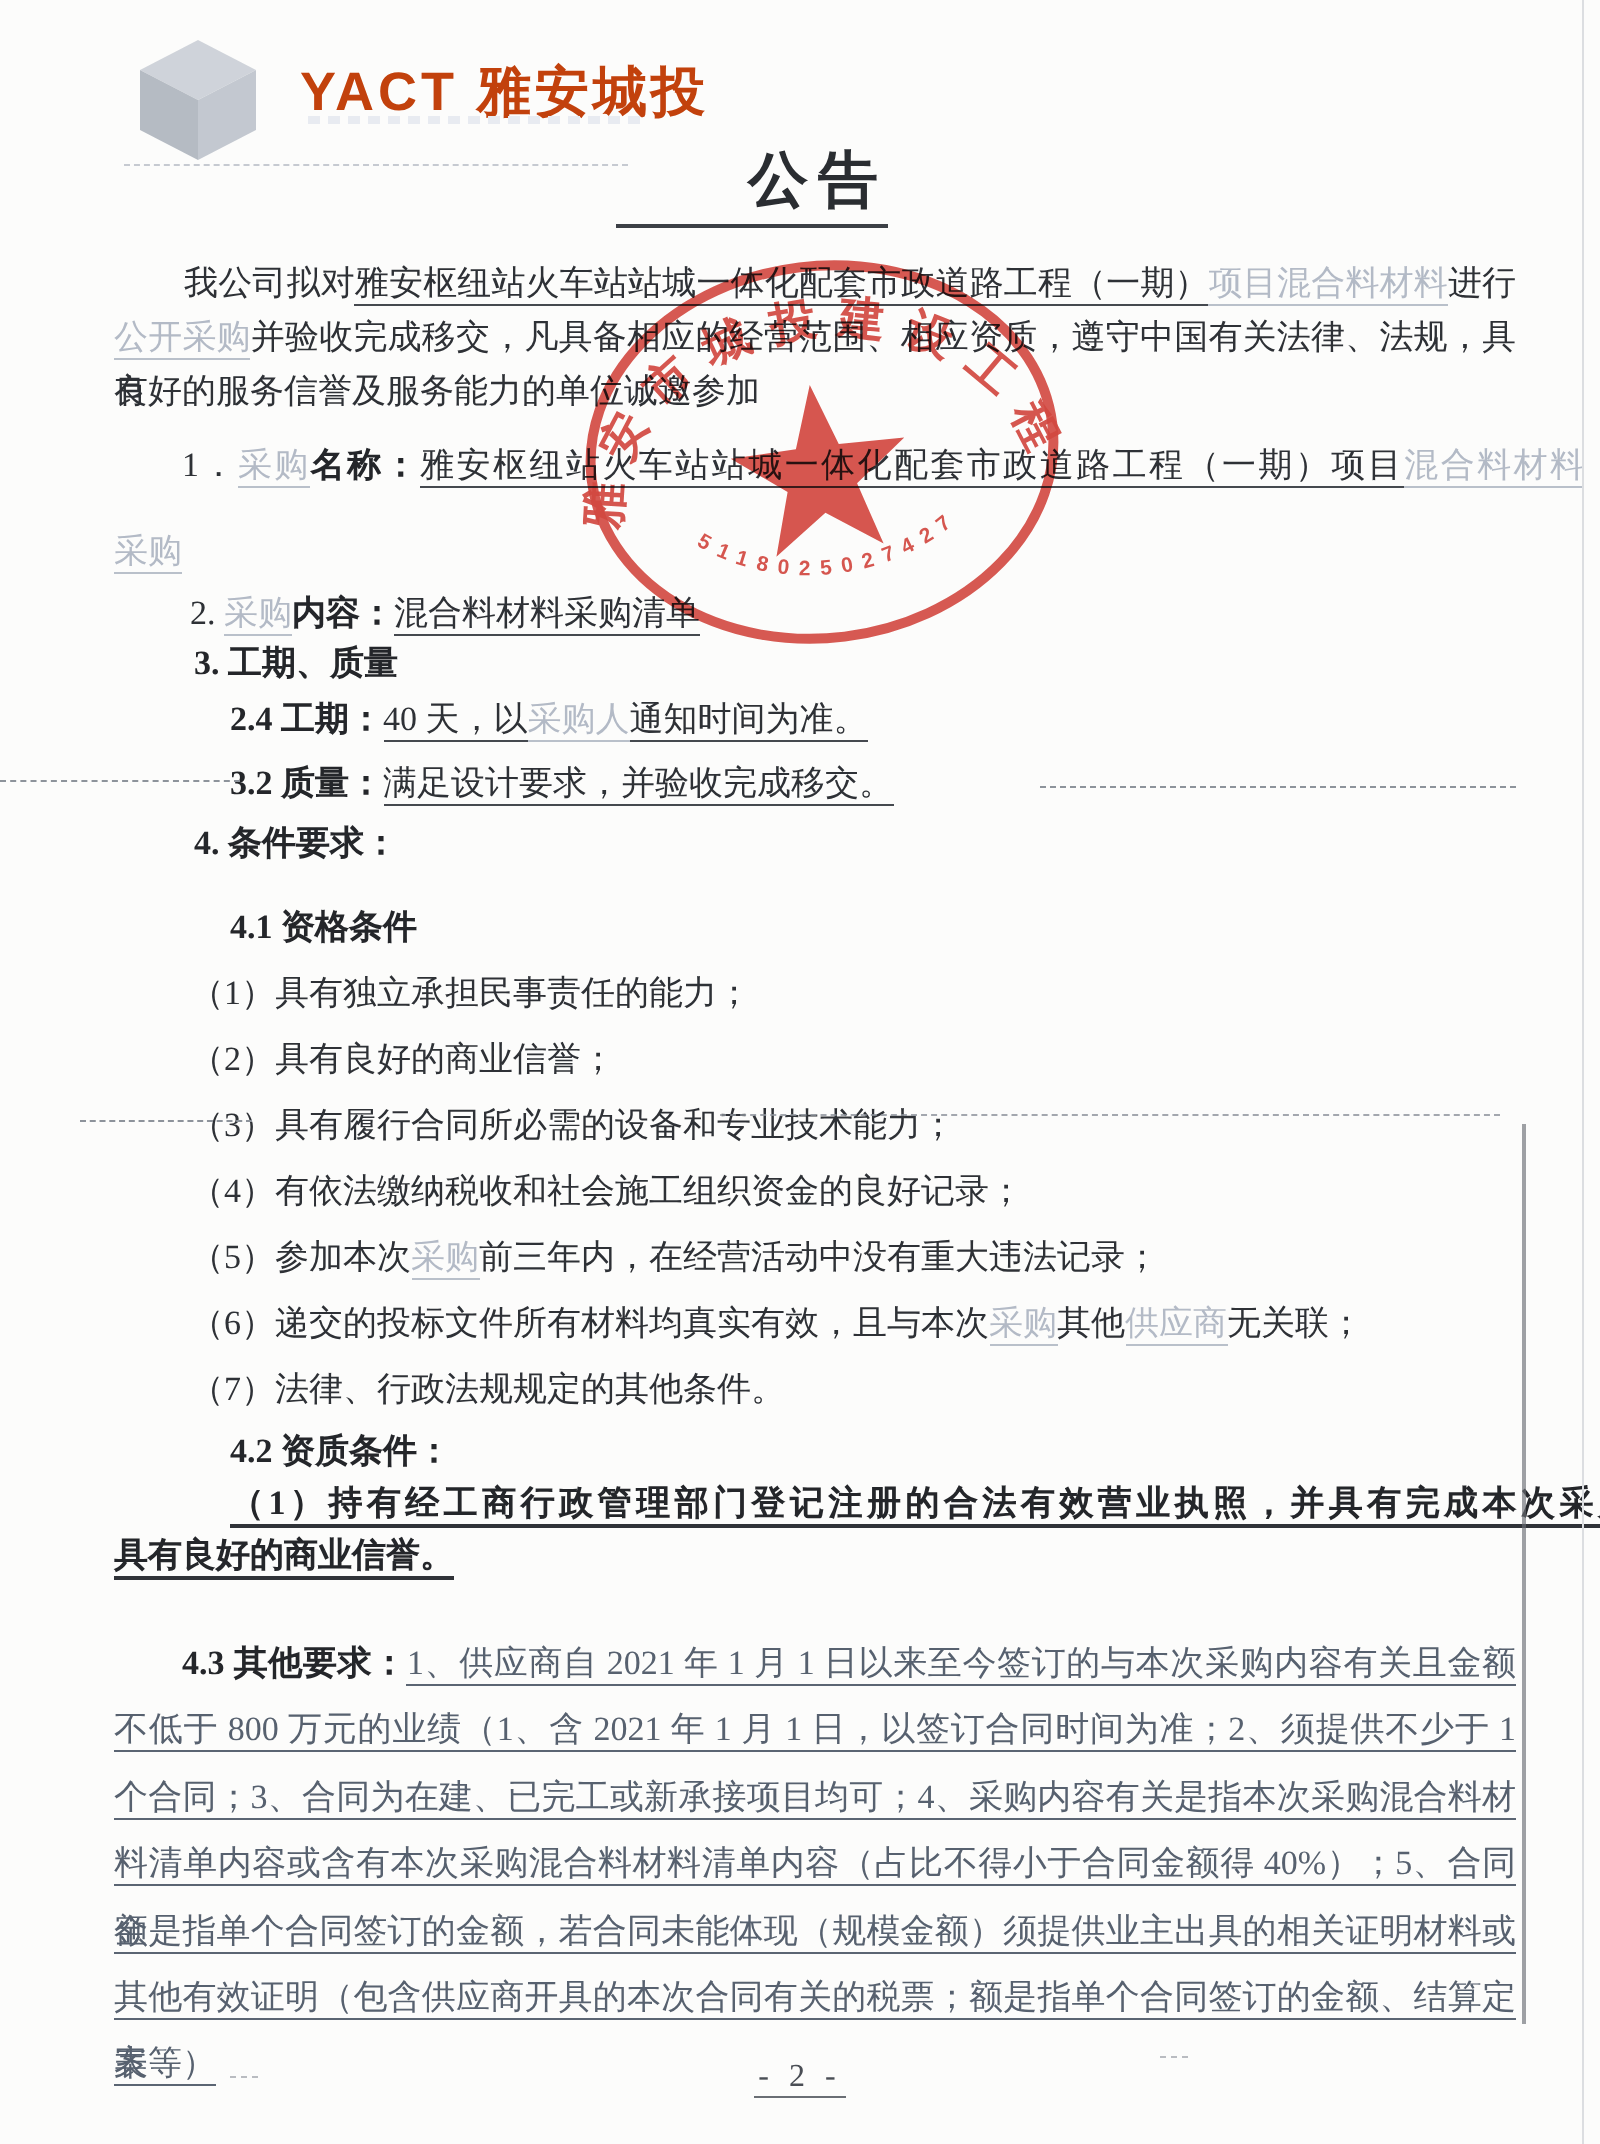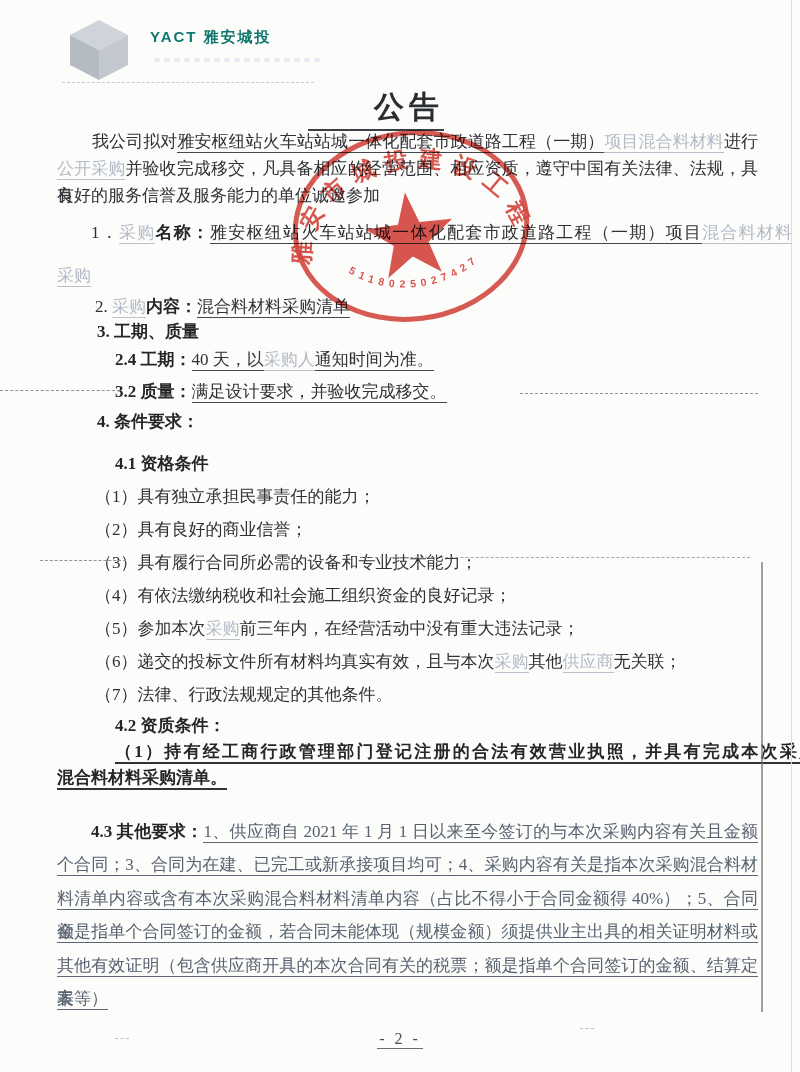--- a/index.html
+++ b/index.html
@@ -12,21 +12,21 @@
   .b{font-weight:bold;color:#24262a;}
   .u{border-bottom:1.5px solid #45494f;padding-bottom:1px;}
   .u2{border-bottom:2px solid #303338;padding-bottom:1px;}
   .f{color:#b3bac6;}
   .uf{border-bottom:1.5px solid #b9c0ca;padding-bottom:1px;}
   .gray{color:#57616f;}
   .ug{border-bottom:1.4px solid #5b6573;padding-bottom:1px;}
   .content{left:57px;width:701px;}
   
   .logo-text{font-family:"Liberation Sans","DejaVu Sans",sans-serif;
-             font-size:15px;letter-spacing:2px;color:#0f766e;font-weight:600;}
+             font-size:27px;letter-spacing:2px;color:#c2410c;font-weight:600;}
   .logo-sub{width:168px;height:4px;background:repeating-linear-gradient(90deg,#e8ebf1 0 6px,transparent 6px 10px);}
   .logo-rule{width:252px;border-top:1px dashed #c6cad1;}
   
   .title-wrap{border-bottom:2px solid #3c4046;height:42px;}
   .title-spacer{display:inline-block;width:66px;}
   .title-text{font-size:30px;font-weight:bold;color:#2a2d31;letter-spacing:5px;}
   
   .seal{mix-blend-mode:multiply;opacity:.88;transform:rotate(-7deg);}
   
   .dash{border-top:1.5px dashed #8d939b;height:0;}
@@ -42,21 +42,21 @@
   <svg width="74" height="72" viewBox="0 0 74 72" class="abs" style="left:0;top:0;opacity:.8;">
     <polygon points="37,6 66,21 37,36 8,21" fill="#c5cad2"></polygon>
     <polygon points="8,21 37,36 37,66 8,51" fill="#a4abb6"></polygon>
     <polygon points="37,36 66,21 66,51 37,66" fill="#b6bcc6"></polygon>
   </svg>
   <span class="abs logo-text" style="left:88px;top:14px;">YACT 雅安城投</span>
   <div class="abs logo-sub" style="left:92px;top:44px;"></div>
 </div>
 <div class="abs logo-rule" style="left:62px;top:82px;"></div>
 
-<div class="abs title-wrap" style="left:308px;top:70px;margin-top:17px;">
+<div class="abs title-wrap" style="left:308px;top:70px;">
   <span class="title-spacer"></span><span class="title-text">公告</span>
 </div>
 
 <div class="abs content" style="top:128px;">
   <div class="ln just" style="padding-left:35px;">
     <span>我公司拟对</span><span class="u">雅安枢纽站火车站站城一体化配套市政道路工程（一期）</span><span class="f uf">项目混合料材料</span><span>进行</span>
   </div>
   <div class="ln just">
     <span class="f uf">公开采购</span><span>并验收完成移交，凡具备相应的经营范围、相应资质，遵守中国有关法律、法规，具有</span>
   </div>
@@ -99,27 +99,28 @@
     <span>（6）递交的投标文件所有材料均真实有效，且与本次</span><span class="f uf">采购</span><span>其他</span><span class="f uf">供应商</span><span>无关联；</span>
   </div>
   <div class="ln" style="height:33px;line-height:33px;padding-left:38px;"><span>（7）法律、行政法规规定的其他条件。</span></div>
 </div>
 
 <div class="abs content ln b" style="top:712px;padding-left:58px;">4.2 资质条件：</div>
 <div class="abs content ln just" style="top:738px;padding-left:58px;">
   <span class="b u2">（1）持有经工商行政管理部门登记注册的合法有效营业执照，并具有完成本次采购</span>
 </div>
 <div class="abs content ln" style="top:764px;">
-  <span class="b u2">混合料材料采购清单。</span>
+  <span class="b u2">具有良好的商业信誉。</span>
 </div>
 
 <div class="abs content" style="top:795px;">
   <div class="ln just" style="height:33.4px;line-height:33.4px;padding-left:34px;margin-top:20px;">
     <span class="b">4.3 其他要求：</span><span class="gray ug">1、供应商自 2021 年 1 月 1 日以来至今签订的与本次采购内容有关且金额</span>
   </div>
+  <div class="ln just" style="height:33.4px;line-height:33.4px;"><span class="gray ug">不低于 800 万元的业绩（1、含 2021 年 1 月 1 日，以签订合同时间为准；2、须提供不少于 1</span></div>
   <div class="ln just" style="height:33.4px;line-height:33.4px;"><span class="gray ug">个合同；3、合同为在建、已完工或新承接项目均可；4、采购内容有关是指本次采购混合料材</span></div>
   <div class="ln just" style="height:33.4px;line-height:33.4px;"><span class="gray ug">料清单内容或含有本次采购混合料材料清单内容（占比不得小于合同金额得 40%）；5、合同金</span></div>
   <div class="ln just" style="height:33.4px;line-height:33.4px;"><span class="gray ug">额是指单个合同签订的金额，若合同未能体现（规模金额）须提供业主出具的相关证明材料或</span></div>
   <div class="ln just" style="height:33.4px;line-height:33.4px;"><span class="gray ug">其他有效证明（包含供应商开具的本次合同有关的税票；额是指单个合同签订的金额、结算定案</span></div>
   <div class="ln" style="height:33.4px;line-height:33.4px;"><span class="gray ug">表等）</span></div>
 </div>
 
 <div class="abs seal" style="left:288px;top:126px;width:246px;height:200px;">
   <svg width="246" height="200" viewBox="0 0 246 200">
     <defs>

